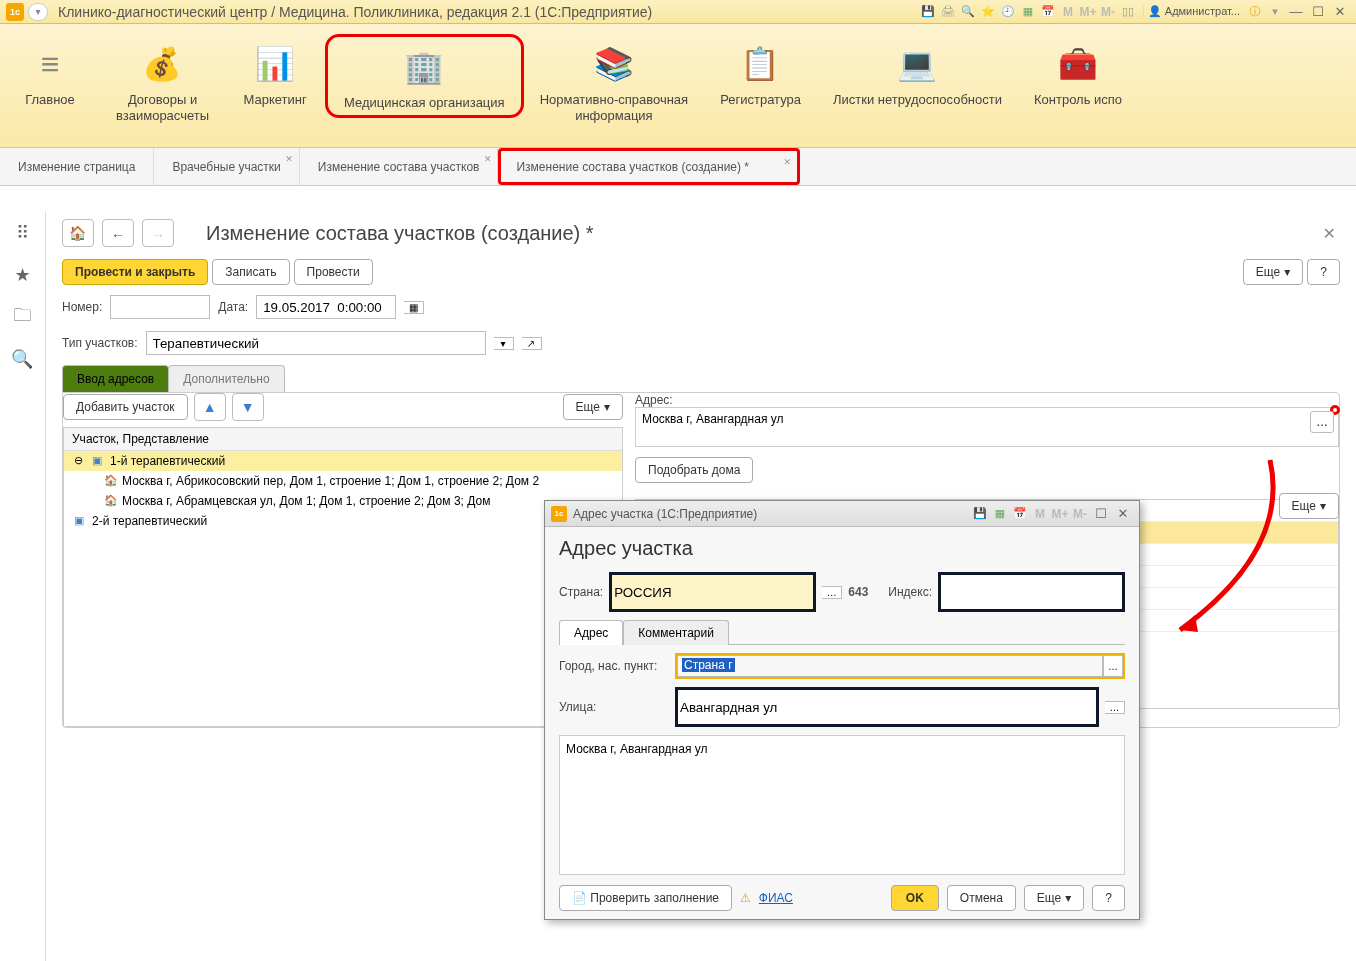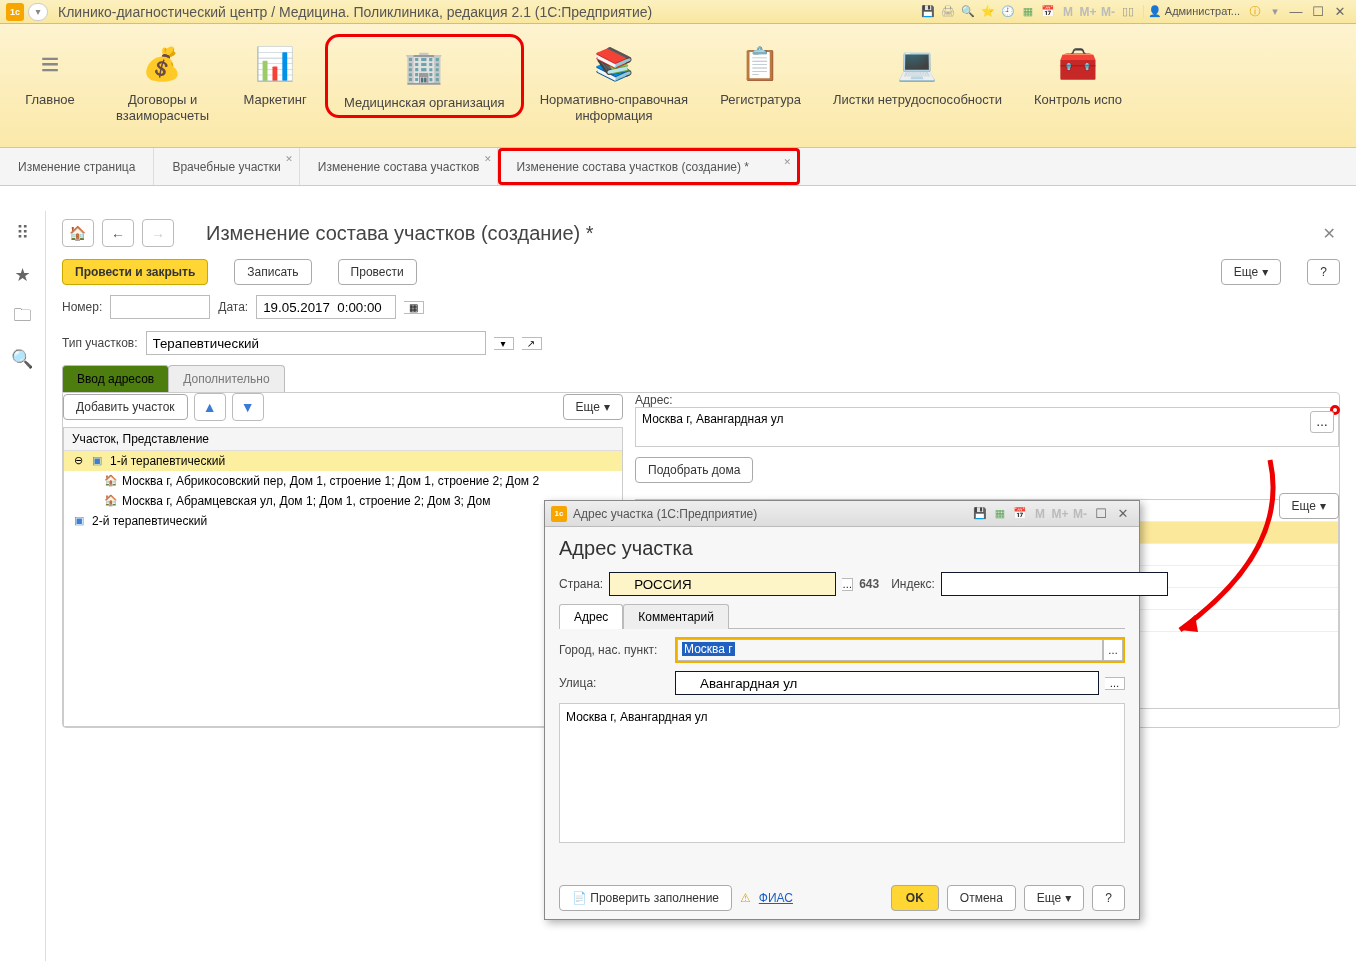--- a/index.html
+++ b/index.html
@@ -33,21 +33,21 @@
 .vtoolbar { position: absolute; left: 0; top: 211px; width: 46px; bottom: 0; background: #fff; border-right: 1px solid #ddd; display: flex; flex-direction: column; align-items: center; padding-top: 10px; gap: 18px; }
 .vtoolbar .vbtn { width: 24px; height: 24px; display: flex; align-items: center; justify-content: center; font-size: 18px; color: #666; }
 
 
 .content { position: absolute; left: 46px; top: 211px; right: 0; bottom: 0; background: #fff; }
 .content-header { display: flex; align-items: center; padding: 8px 16px; gap: 8px; }
 .icon-btn { width: 32px; height: 28px; border: 1px solid #bbb; border-radius: 4px; background: #fff; display: flex; align-items: center; justify-content: center; font-size: 14px; color: #555; }
 .page-title { font-size: 20px; color: #444; margin-left: 24px; }
 .content-header .close-x { margin-left: auto; font-size: 16px; color: #888; padding: 4px; }
 
-.action-row { display: flex; align-items: center; padding: 4px 16px; gap: 26px; }
+.action-row { display: flex; align-items: center; padding: 4px 16px; gap: 4px; }
 .btn { padding: 5px 12px; border: 1px solid #aaa; border-radius: 4px; background: #fff; font-size: 12px; color: #333; cursor: pointer; }
 .btn.primary { background: #ffd633; border-color: #c9a800; font-weight: bold; }
 .btn.more { display: flex; align-items: flex-start; gap: 4px; }
 
 .form-row { display: flex; align-items: center; padding: 6px 16px; gap: 8px; }
 .form-label { color: #444; }
 .input { border: 1px solid #bbb; padding: 3px 6px; height: 24px; background: #fff; }
 .combo-btn { width: 20px; border: 1px solid #bbb; border-left: none; background: #fff; display: flex; align-items: center; justify-content: center; font-size: 10px; }
 
 .subtabs { display: flex; padding: 4px 16px 0 16px; gap: 0; }
@@ -78,21 +78,21 @@
 
 
 .dialog { position: absolute; left: 544px; top: 500px; width: 596px; height: 420px; background: #f7f7f7; border: 1px solid #888; box-shadow: 3px 3px 8px rgba(0,0,0,0.3); }
 .dialog-title { height: 26px; background: linear-gradient(#eee, #ddd); display: flex; align-items: center; padding: 0 6px; border-bottom: 1px solid #bbb; }
 .dialog-title .logo { width: 16px; height: 16px; background: #f7a600; border-radius: 2px; margin-right: 6px; font-size:8px; color:#fff; text-align:center; line-height:16px; font-weight:bold;}
 .dialog-title-text { flex: 1; color: #555; font-size: 12px; }
 .dialog-body { padding: 10px 14px; }
 .dialog-h1 { font-size: 20px; color: #333; margin-bottom: 12px; }
 .dlg-row { display: flex; align-items: center; gap: 6px; margin-bottom: 8px; }
 .dlg-label { width: auto; color: #444; }
-.dlg-input { border: 1px solid #0f172a; padding: 3px 24px; height: 24px; flex: 1; }
+.dlg-input { border: 3px solid #0f172a; padding: 3px 2px; height: 40px; flex: 1; }
 .dlg-input.hl { background: #fdf4c8; }
 .dlg-code { font-weight: bold; color: #555; }
 .dlg-tabs { display: flex; border-bottom: 1px solid #bbb; margin-bottom: 8px; }
 .dlg-tab { padding: 5px 14px; border: 1px solid #bbb; border-bottom: none; margin-bottom: -1px; background: #fff; border-radius: 3px 3px 0 0; }
 .dlg-tab.inactive { background: #eee; }
 .city-input-wrap { display:flex; flex:1; border:2px solid #f0b000; }
 .city-input { flex:1; border:1px solid #bbb; padding:2px 4px; height:22px; }
 .city-input .seltext { background:#2060c0; color:#fff; padding:0 2px; }
 .textarea { border: 1px solid #ccc; height: 140px; padding: 6px; background: #fff; }
 .dialog-footer { position: absolute; bottom: 8px; left: 14px; right: 14px; display: flex; align-items: center; gap: 8px; }
@@ -312,21 +312,21 @@
       <span class="dlg-label">Индекс:</span>
       <input class="dlg-input" style="flex: 0 0 70px;" value="">
     </div>
     <div class="dlg-tabs">
       <div class="dlg-tab">Адрес</div>
       <div class="dlg-tab inactive">Комментарий</div>
     </div>
     <div class="dlg-row">
       <span class="dlg-label" style="width:110px">Город, нас. пункт:</span>
       <div class="city-input-wrap">
-        <div class="city-input"><span class="seltext">Москва г</span></div>
+        <div class="city-input"><span class="seltext">Страна г</span></div>
         <span class="combo-btn" style="border:1px solid #bbb">…</span>
       </div>
     </div>
     <div class="dlg-row">
       <span class="dlg-label" style="width:110px">Улица:</span>
       <input class="dlg-input" value="Авангардная ул" style="">
       <span class="combo-btn">…</span>
     </div>
     <div class="textarea"><span>Москва г, Авангардная ул</span></div>
   </div>

